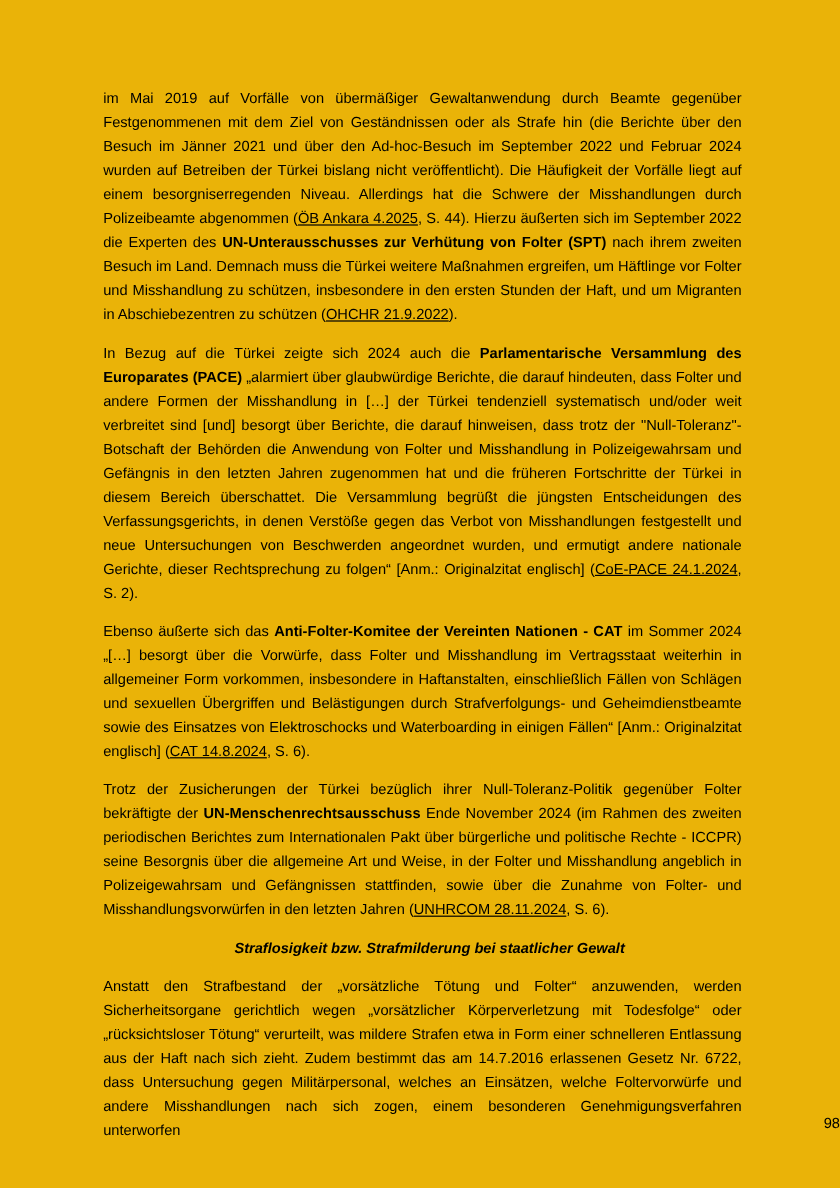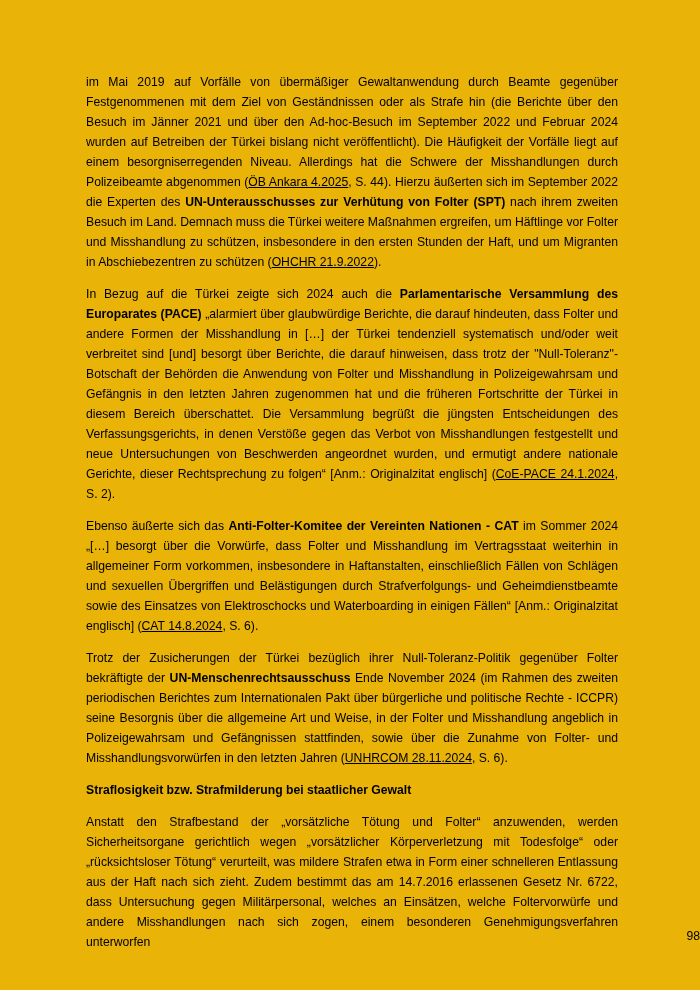--- a/index.html
+++ b/index.html
@@ -22,22 +22,23 @@
     left: 86px;
     right: 82px;
     text-align: justify;
     hyphens: auto;
     -webkit-hyphens: auto;
   }
   p.para { margin: 0 0 12px 0; }
   h2.heading {
     font-size: 12.2px;
     font-weight: bold;
-    text-align: left;
-    margin: 4px 0 12px 0;
+    text-align: center;
+    margin: 4px 0 12px 12px;
+    font-style: italic;
   }
   .bold { font-weight: bold; }
   a.link { color: #000000; text-decoration: underline; cursor: pointer; }
   .footer {
     position: absolute;
     bottom: 44px;
     left: 0;
     right: 0;
     text-align: right;
     font-size: 12.2px;

